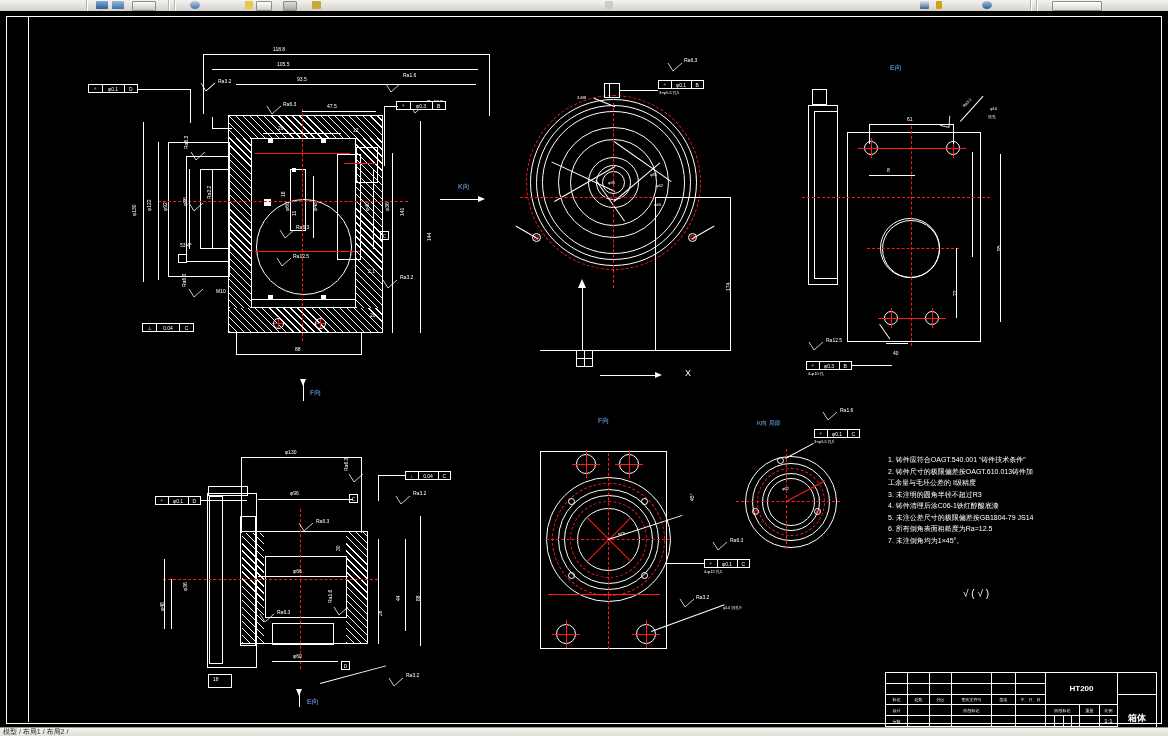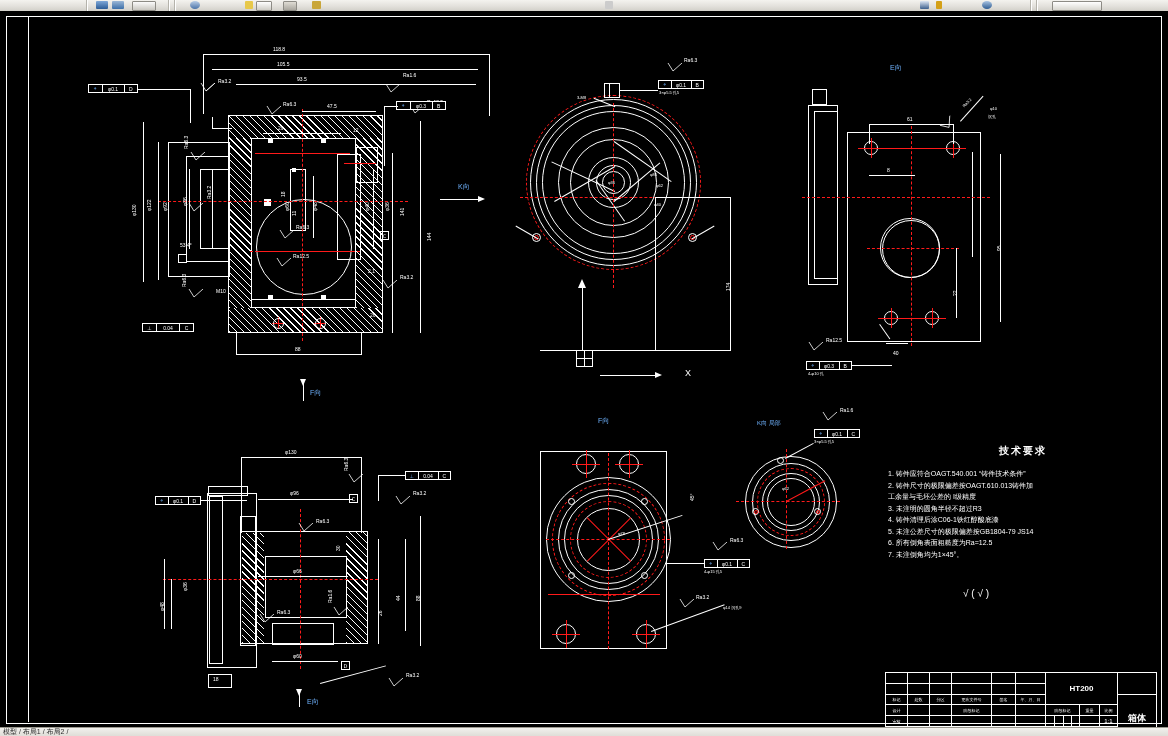--- a/index.html
+++ b/index.html
@@ -650,21 +650,20 @@
       <div class="rough" style="left:822px;top:401px;">
         <svg width="16" height="9" viewBox="0 0 16 9">
             <path d="M1 0 L6 8 L15 0" stroke="#fff" fill="none" stroke-width="0.8"></path>
           </svg>
       </div>
       <div class="t t5" style="left:840px;top:397px;">Ra1.6</div>
       <div class="wl" style="left:785px;top:447px;width:32px;transform:rotate(-28deg);transform-origin:0 0;"></div>
     </div>
 
     <div class="tech" style="left:888px;top:433px;width:270px;">
-      <div class="tech-title">技术要求</div>
       <div style="margin-top:10px;">
         <div class="tech-line">1. 铸件应符合OAGT.540.001 “铸件技术条件”</div>
         <div class="tech-line">2. 铸件尺寸的极限偏差按OAGT.610.013铸件加</div>
         <div class="tech-line">   工余量与毛坯公差的 I级精度</div>
         <div class="tech-line">3. 未注明的圆角半径不超过R3</div>
         <div class="tech-line">4. 铸件清理后涂C06-1铁红醇酸底漆</div>
         <div class="tech-line">5. 未注公差尺寸的极限偏差按GB1804-79 JS14</div>
         <div class="tech-line">6. 所有倒角表面粗糙度为Ra=12.5</div>
         <div class="tech-line">7. 未注倒角均为1×45°。</div>
       </div>

